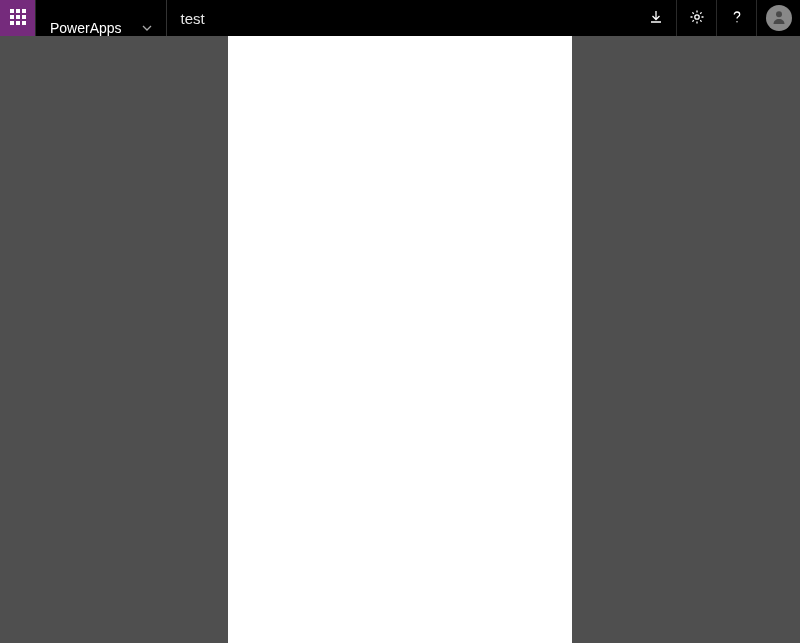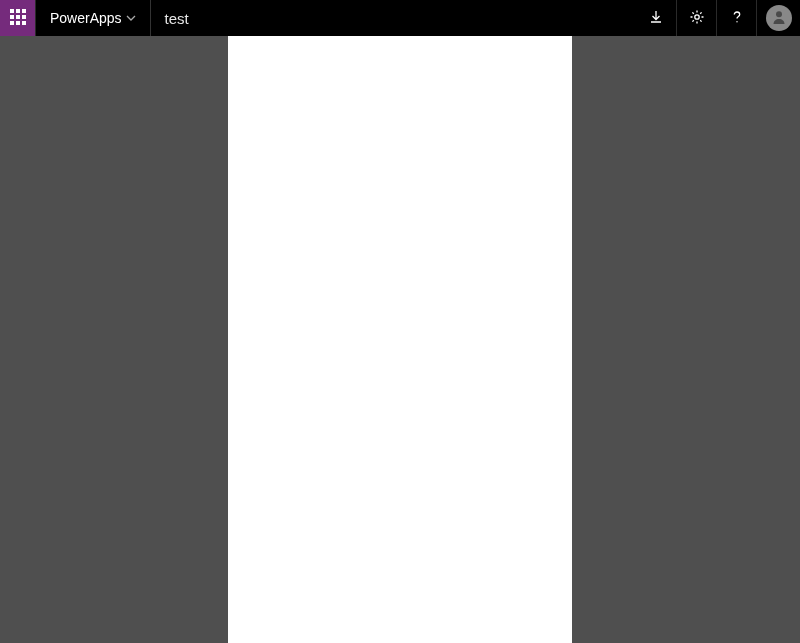--- a/index.html
+++ b/index.html
@@ -21,23 +21,23 @@
       display: flex;
       align-items: center;
       justify-content: center;
       cursor: pointer;
       border-right: 1px solid #2a2a2a;
     }
     .waffle svg { width: 16px; height: 16px; fill: #ffffff; }
 
     .brand {
       display: flex;
-      align-items: center;
+      align-items: flex-end;
       padding: 0 14px;
-      gap: 4px;
+      gap: 20px;
       cursor: pointer;
       border-right: 1px solid #333333;
     }
     .brand-label { color: #ffffff; font-size: 14px; }
     .brand svg { width: 10px; height: 10px; fill: #a9a9a9; }
 
     .appname {
       display: flex;
       align-items: center;
       padding: 0 14px;

